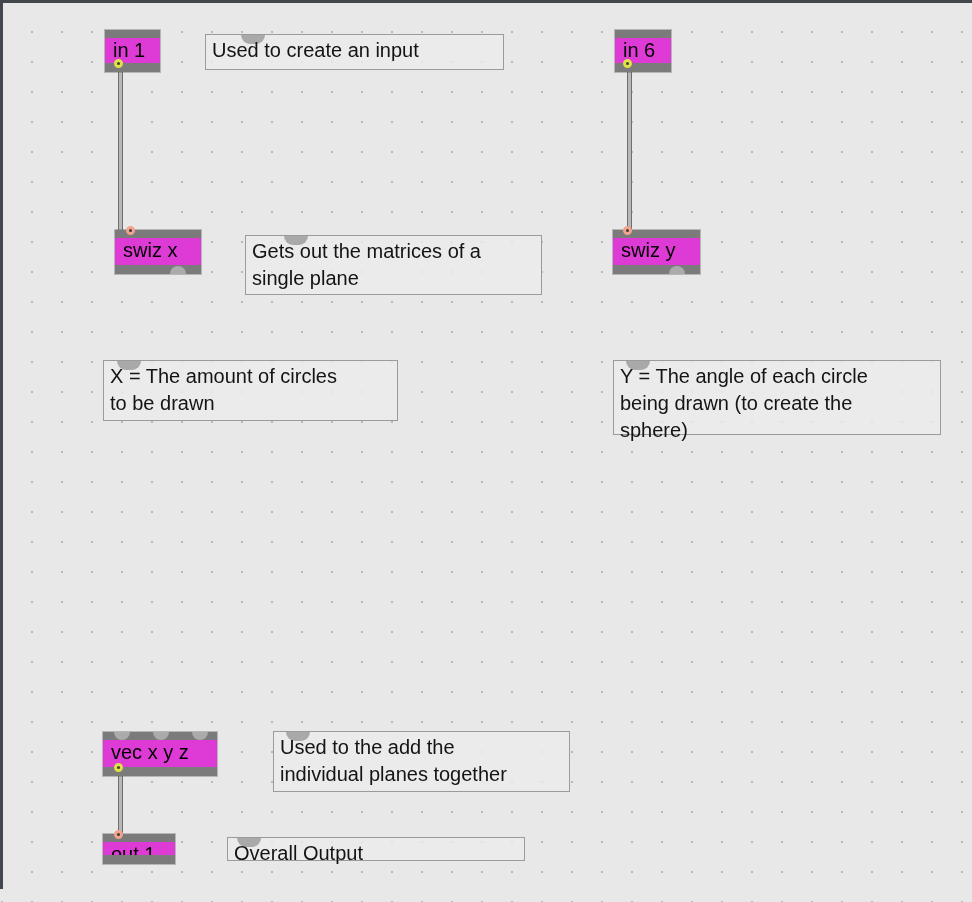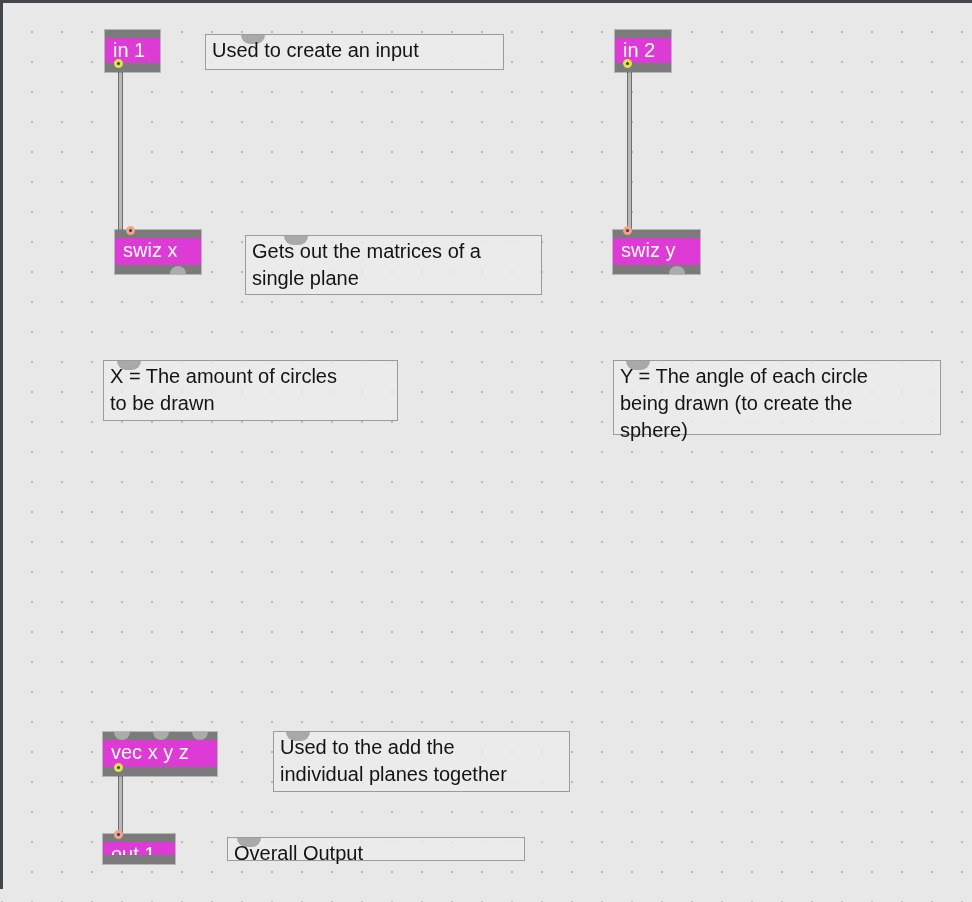--- a/index.html
+++ b/index.html
@@ -21,21 +21,21 @@
     position:absolute; width:5px;
     background:linear-gradient(90deg,#6e6e6e 0 1px,#b8b8b8 1px 4px,#6e6e6e 4px 5px);
   }
 
   
   .obj { position:absolute; background:#7b7b7b; box-shadow:0 0 0 1px rgba(90,90,90,.35); }
   .obj .strip-t { position:absolute; left:0; top:0; right:0; height:8px; background:#7b7b7b; }
   .obj .strip-b { position:absolute; left:0; bottom:0; right:0; height:9px; background:#7b7b7b; }
   .obj .obody {
     position:absolute; left:0; top:8px; right:0; bottom:9px;
-    background:#de3ad5; color:#ffffff; font-size:20px; line-height:25px;
+    background:#de3ad5; color:#000000; font-size:20px; line-height:25px;
     padding-left:8px; white-space:nowrap; overflow:hidden;
   }
   .ring {
     position:absolute; width:9px; height:9px; border-radius:50%;
     background:#3b3b3b; z-index:3;
   }
   .ring.out { border:3px solid #dde344; }
   .ring.in  { border:3px solid #f2a38d; }
   .dome {
     position:absolute; width:16px; height:8px; background:#ababab; z-index:3;
@@ -71,21 +71,21 @@
 
   <div class="obj" style="left:105px; top:30px; width:55px; height:42px">
     <div class="strip-t"></div>
     <div class="obody">in 1</div>
     <div class="strip-b"></div>
     <span class="ring out" style="left:9px; top:29px"></span>
   </div>
 
   <div class="obj" style="left:615px; top:30px; width:56px; height:42px">
     <div class="strip-t"></div>
-    <div class="obody">in 2</div>
+    <div class="obody">in 6</div>
     <div class="strip-b"></div>
     <span class="ring out" style="left:8px; top:29px"></span>
   </div>
 
   <div class="obj" style="left:115px; top:230px; width:86px; height:44px">
     <div class="strip-t"></div>
     <div class="obody">swiz x</div>
     <div class="strip-b"></div>
     <span class="ring in" style="left:11px; top:-4px"></span>
     <span class="dome up" style="left:55px"></span>

